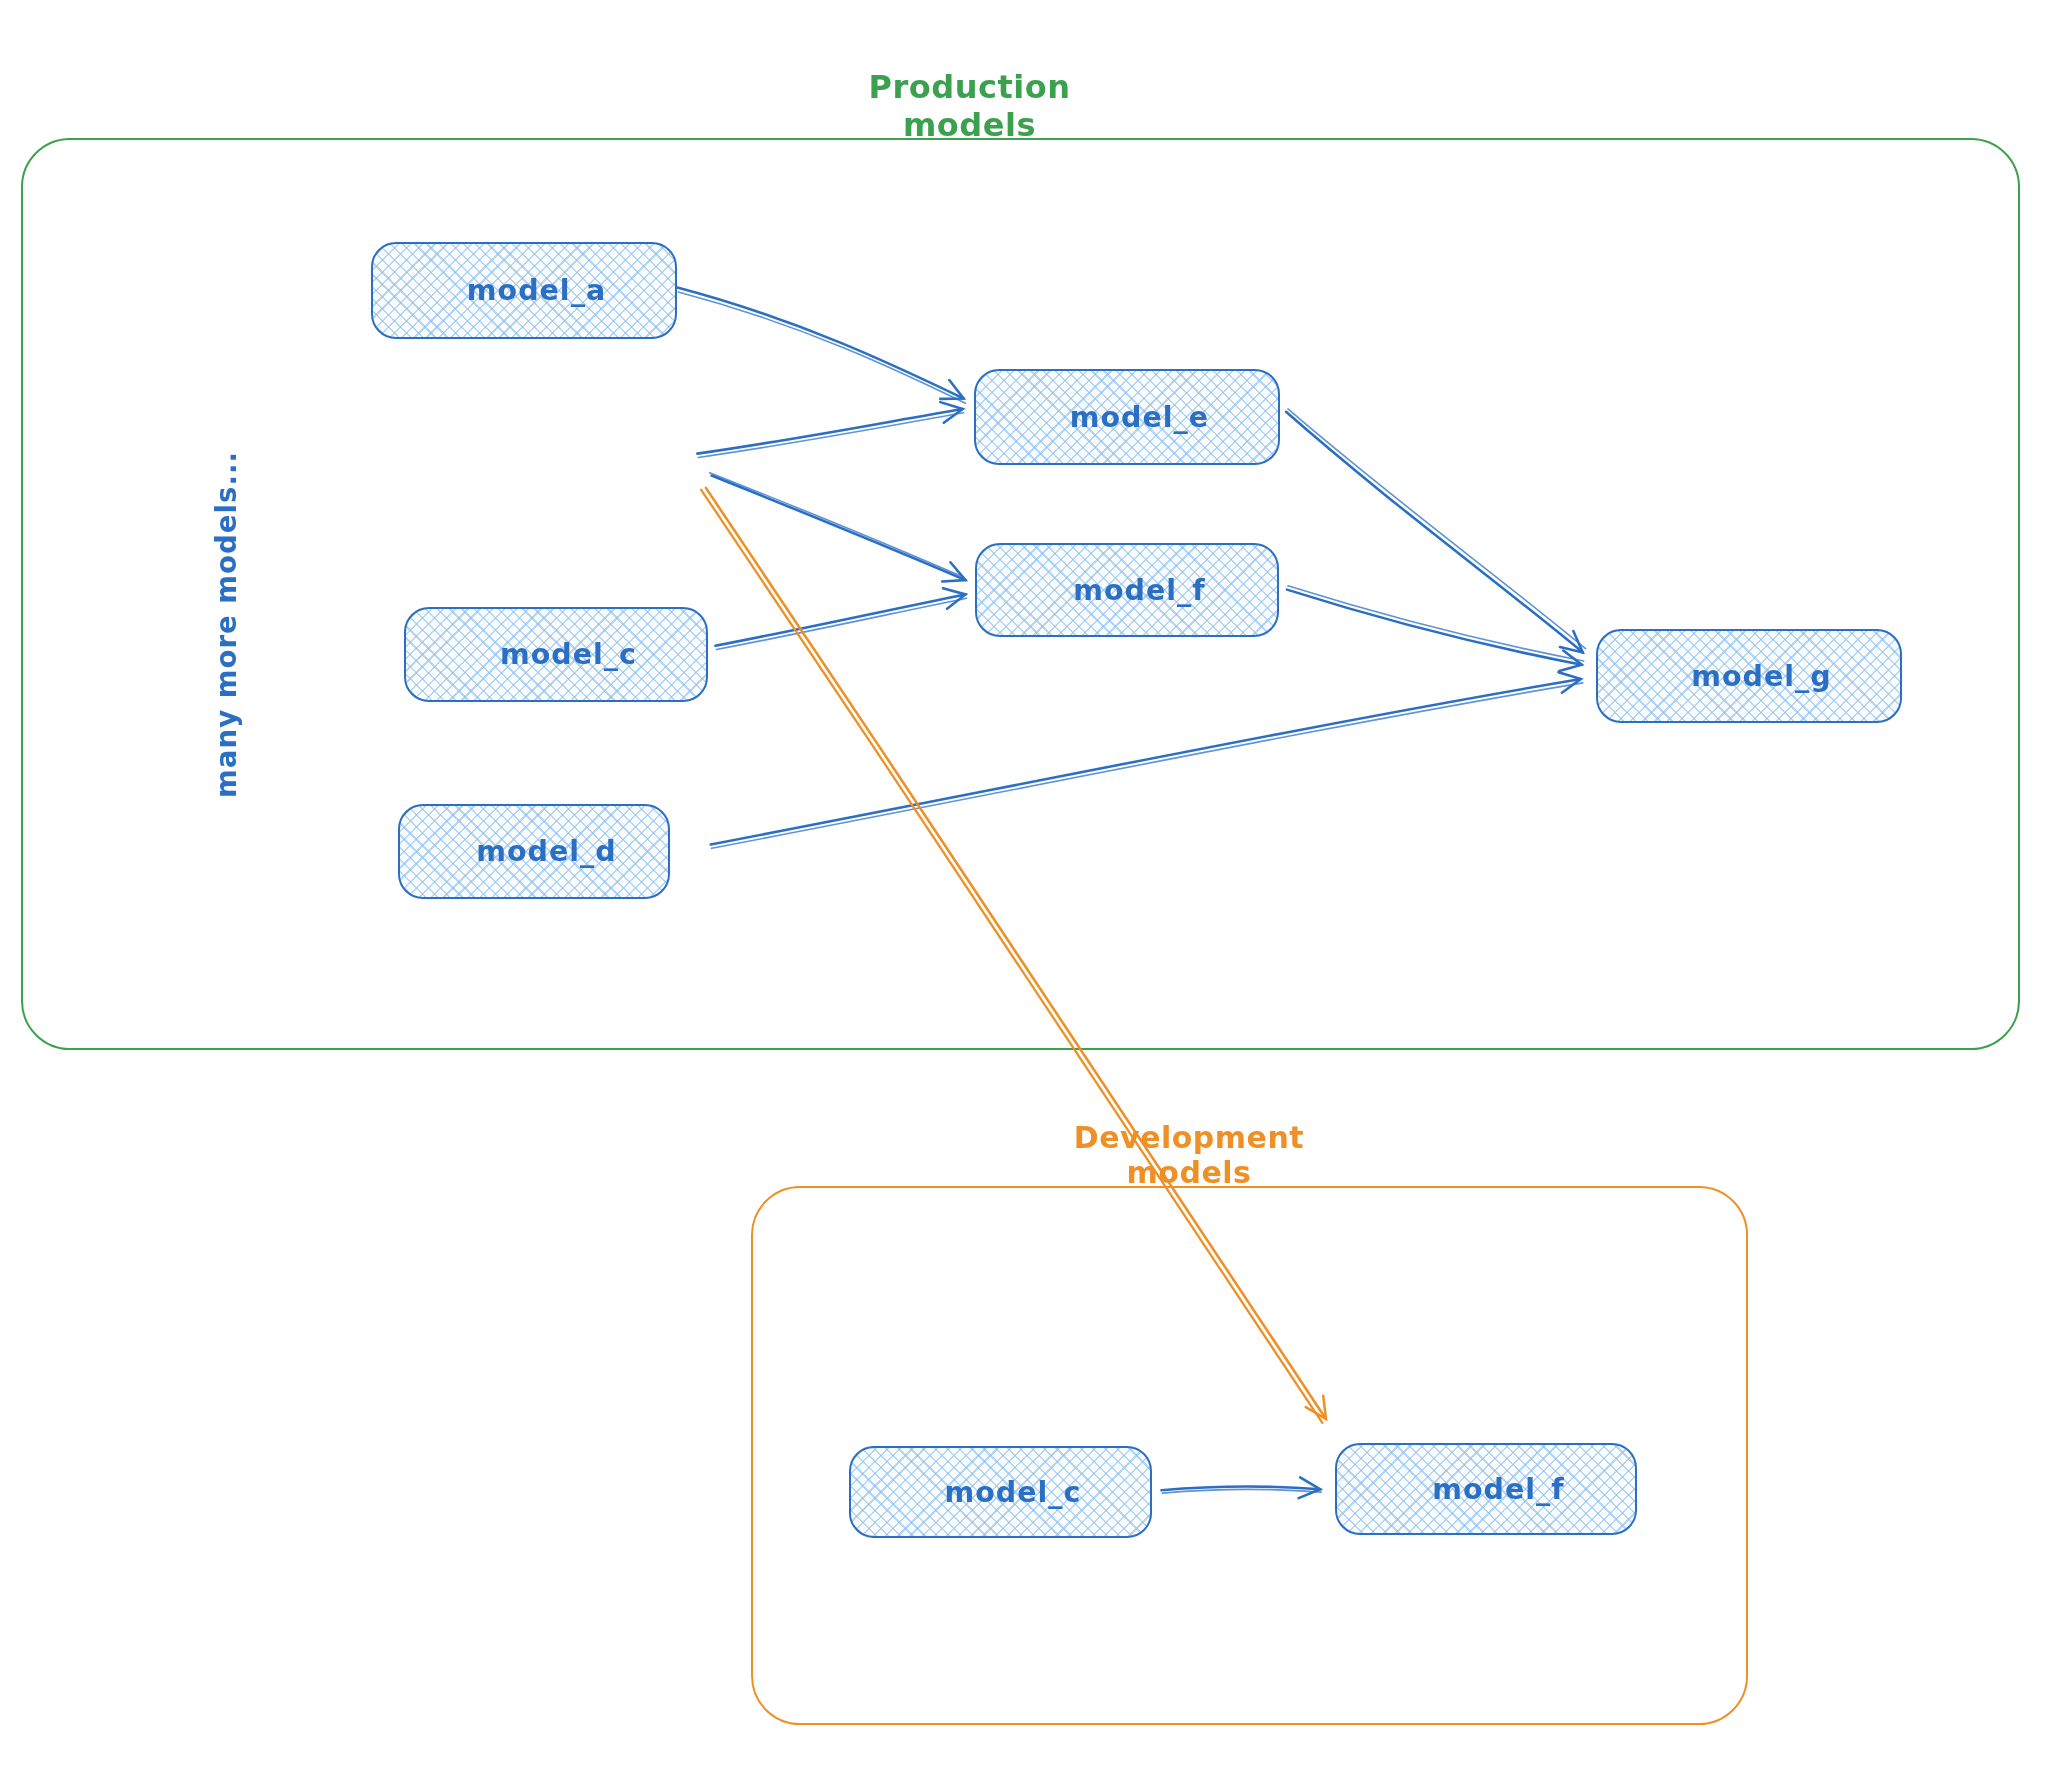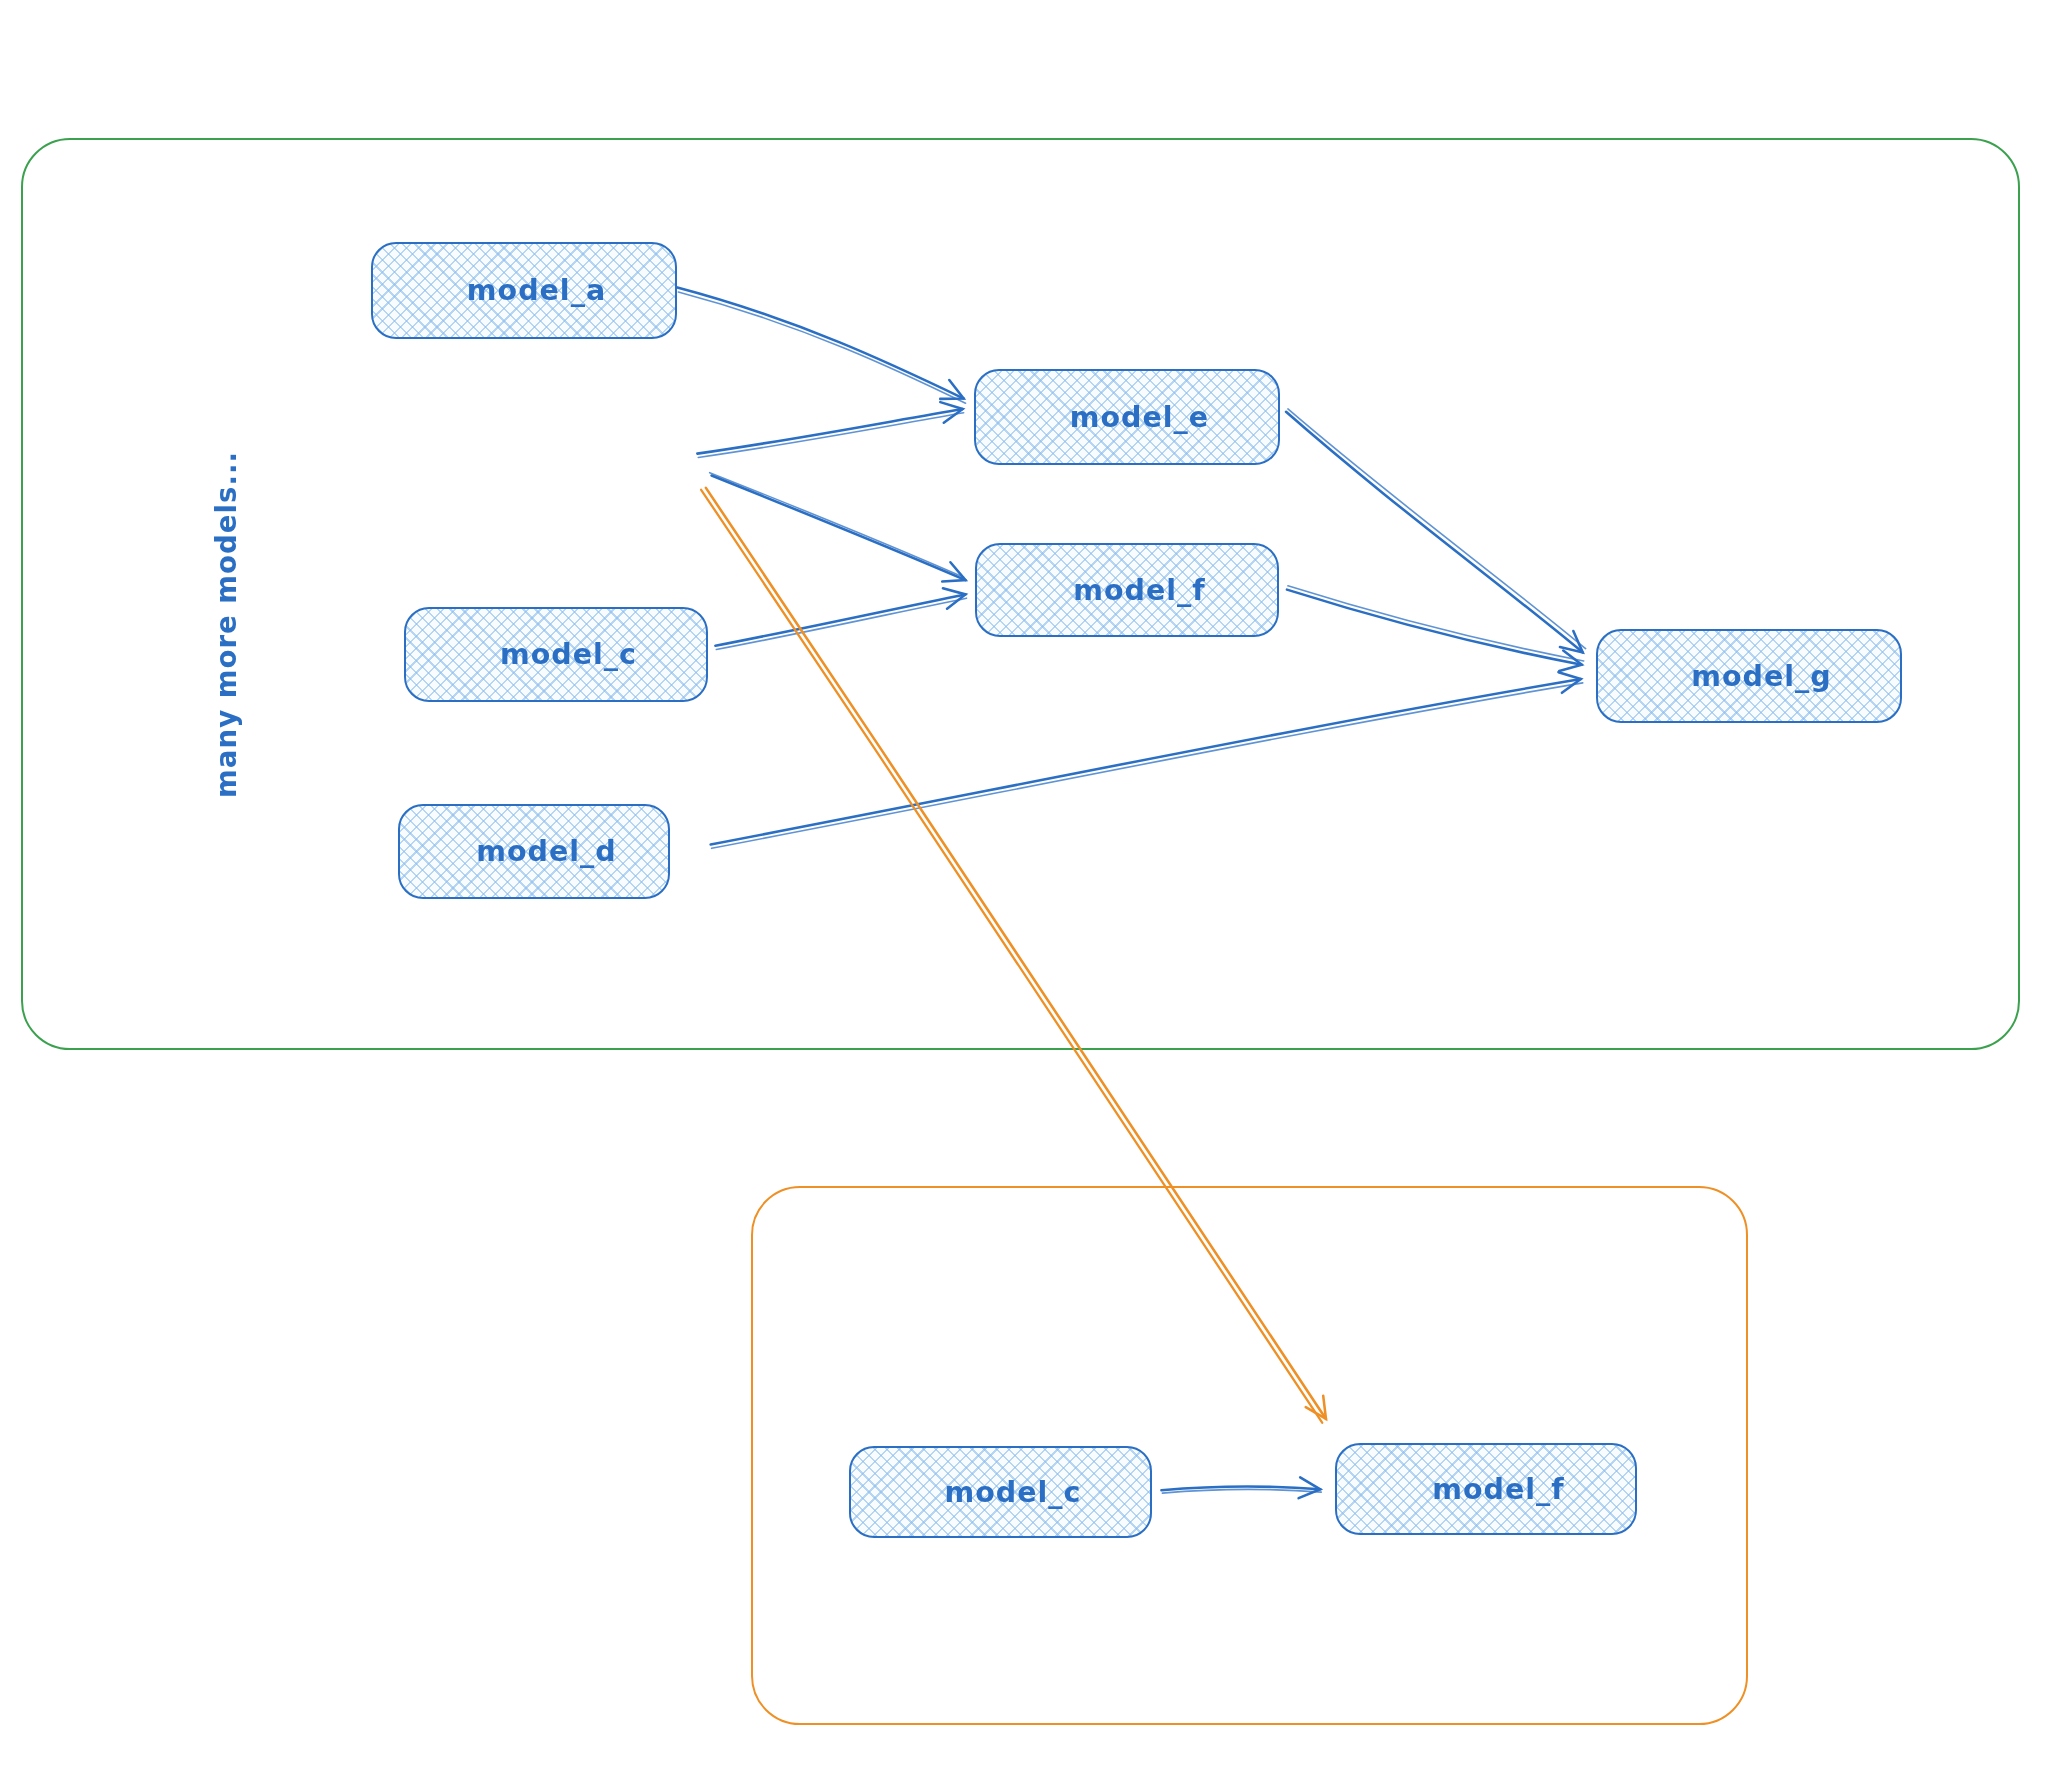--- a/index.html
+++ b/index.html
@@ -69,20 +69,22 @@
   }
   svg .edge-main { fill: none; stroke-width: 2.7; stroke-linecap: round; }
   svg .edge-echo { fill: none; stroke-width: 1.7; stroke-linecap: round; opacity: 0.75; }
   svg .edge-echo.orange { stroke-width: 2.4; opacity: 1; }
 </style>
 </head>
 <body>
 
 <div class="canvas">
 
+  <div class="frame-title production">Production models</div>
+  <div class="frame-title development">Development models</div>
 
   <div class="frame production"></div>
   <div class="frame development"></div>
 
   <div class="side-note">many more models...</div>
 
   <svg class="edges-layer" viewBox="0 0 2174 1858" xmlns="http://www.w3.org/2000/svg">
     <defs>
       <marker id="ah-blue" markerWidth="34" markerHeight="34" refX="29" refY="17" orient="auto" markerUnits="userSpaceOnUse">
         <path d="M7,6 L29,17 L7,28" fill="none" stroke="#2b6fc4" stroke-width="2.7" stroke-linecap="round"></path>

